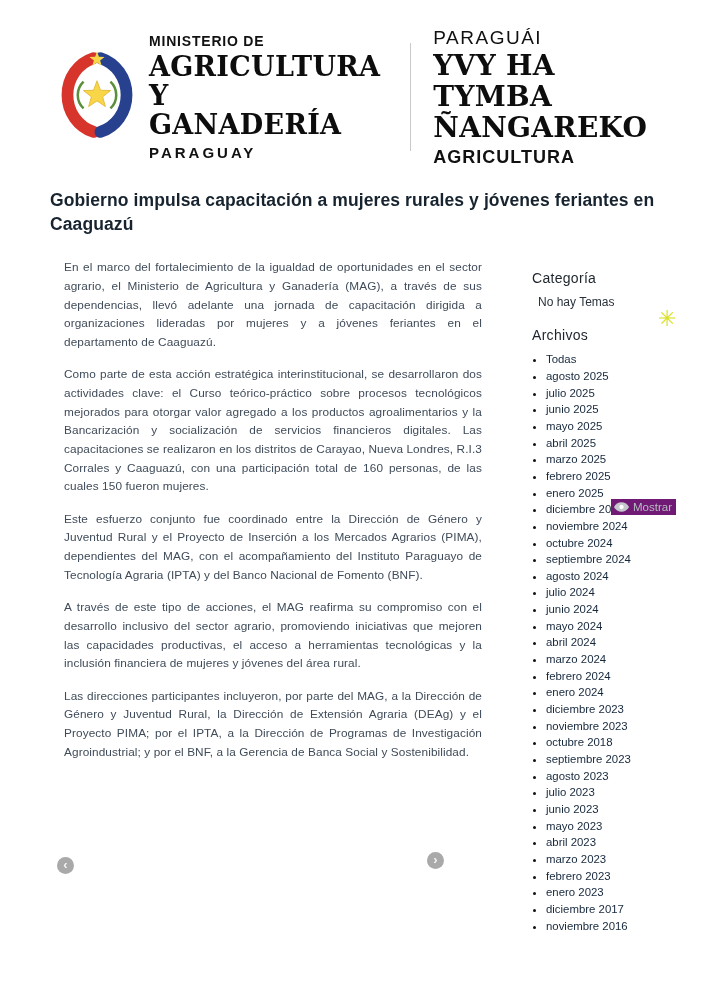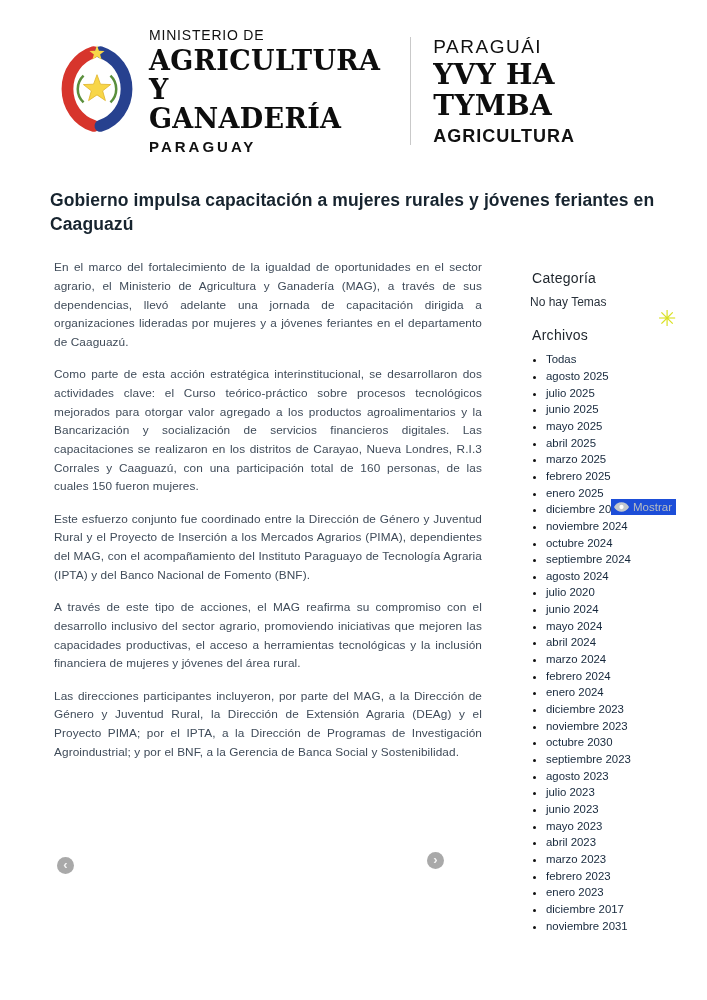--- a/index.html
+++ b/index.html
@@ -8,21 +8,21 @@
     font-family:"Liberation Sans","DejaVu Sans",sans-serif;color:#3f4b59;
   }
 
   
   .site-header{
     position:absolute;top:28px;left:55px;right:40px;
     display:flex;align-items:center;
   }
   .logo{flex:0 0 auto;margin-right:10px;}
   .ministry-block{line-height:1;}
-  .ministry-sub{font-size:14px;font-weight:400;letter-spacing:.8px;color:#111;margin-bottom:4px;}
+  .ministry-sub{font-size:14px;font-weight:700;letter-spacing:.8px;color:#111;margin-bottom:4px;}
   .ministry-big{
     font-family:"DejaVu Serif","Liberation Serif",serif;font-weight:700;
     font-size:27px;color:#0d0d0d;letter-spacing:.3px;line-height:1.08;
   }
   .ministry-country{font-size:15px;font-weight:700;letter-spacing:3px;color:#111;margin-top:6px;}
   .header-divider{
     width:1px;height:108px;background:#c9c9c9;margin:0 22px 0 18px;flex:0 0 auto;
   }
   .guarani-block{line-height:1;}
   .guarani-top{font-size:19px;font-weight:400;letter-spacing:1.5px;color:#111;margin-bottom:4px;}
@@ -41,43 +41,43 @@
   .meta-row{margin-top:9px;display:flex;justify-content:space-between;align-items:flex-start;}
   .breadcrumb{max-width:400px;font-size:11.5px;line-height:1.6;color:#2b3a4a;}
   .breadcrumb a{color:#2b3a4a;text-decoration:underline;cursor:pointer;}
   .breadcrumb .sep{margin:0 4px;color:#2b3a4a;}
   .crumb-current{color:#264a66;margin-top:2px;}
   .published{font-size:11.5px;color:#3a4149;white-space:nowrap;padding-top:1px;}
 
   .columns{margin-top:22px;display:flex;}
   .article-col{width:432px;flex:0 0 auto;}
   .para{
-    margin:0 0 14px 4px;font-size:11.8px;line-height:1.58;color:#3f4b59;
+    margin:0 0 14px 14px;font-size:11.8px;line-height:1.58;color:#3f4b59;
     text-align:justify;letter-spacing:.1px;
   }
 
   
   .sidebar{margin-left:48px;width:151px;flex:0 0 auto;position:relative;padding-top:12px;}
   .sidebar-heading{font-size:14px;font-weight:500;color:#1d242b;margin:0 0 9px 2px;letter-spacing:.3px;}
   .sidebar-heading.archivos{font-size:14px;margin-top:18px;}
-  .no-temas{font-size:12px;color:#29323c;margin-left:0;}
+  .no-temas{font-size:12px;color:#29323c;margin-left:8px;}
   .archives-list{margin:8px 0 0 0;padding:0 0 0 16px;list-style:disc;color:#111;}
   .archives-list li{font-size:11.4px;line-height:1.33;margin:0 0 1.5px 0;}
   .archives-list a{color:#16283c;cursor:pointer;}
 
   
   .a11y-star{
     position:absolute;top:308px;left:658px;font-size:22px;color:#d9e021;
     line-height:1;cursor:pointer;user-select:none;
   }
 
   
   .mostrar-overlay{
     position:absolute;top:499px;left:611px;display:flex;align-items:center;gap:4px;
-    background:#1d4ed8;padding:2px 4px 2px 3px;color:#b7bcc1;font-size:11.5px;cursor:pointer;
+    background:#701a75;padding:2px 4px 2px 3px;color:#b7bcc1;font-size:11.5px;cursor:pointer;
   }
   .mostrar-overlay svg{display:block;}
 
   
   .carousel-arrow{
     position:absolute;width:17px;height:17px;border-radius:50%;
     background:#a9a9a9;color:#f4f4f4;text-align:center;line-height:15px;
     font-size:13px;font-weight:700;cursor:pointer;user-select:none;
   }
   .carousel-arrow.prev{top:857px;left:57px;}
@@ -104,20 +104,21 @@
     <div class="ministry-block">
       <div class="ministry-sub">MINISTERIO DE</div>
       <div class="ministry-big">AGRICULTURA Y</div>
       <div class="ministry-big">GANADERÍA</div>
       <div class="ministry-country">PARAGUAY</div>
     </div>
     <div class="header-divider"></div>
     <div class="guarani-block">
       <div class="guarani-top">PARAGUÁI</div>
       <div class="guarani-big">YVY HA TYMBA</div>
+      <div class="guarani-big">ÑANGAREKO</div>
       <div class="guarani-bottom">AGRICULTURA</div>
     </div>
   </header>
 
   <main class="main">
     <h1 class="page-title">Gobierno impulsa capacitación a mujeres rurales y jóvenes feriantes en Caaguazú</h1>
 
 
     <div class="columns">
       <article class="article-col">
@@ -160,39 +161,39 @@
             <li><a>diciembre 2024</a></li>
 
             <li><a>noviembre 2024</a></li>
 
             <li><a>octubre 2024</a></li>
 
             <li><a>septiembre 2024</a></li>
 
             <li><a>agosto 2024</a></li>
 
-            <li><a>julio 2020</a></li>
+            <li><a>julio 2024</a></li>
 
             <li><a>junio 2024</a></li>
 
             <li><a>mayo 2024</a></li>
 
             <li><a>abril 2024</a></li>
 
             <li><a>marzo 2024</a></li>
 
             <li><a>febrero 2024</a></li>
 
             <li><a>enero 2024</a></li>
 
             <li><a>diciembre 2023</a></li>
 
             <li><a>noviembre 2023</a></li>
 
-            <li><a>octubre 2030</a></li>
+            <li><a>octubre 2018</a></li>
 
             <li><a>septiembre 2023</a></li>
 
             <li><a>agosto 2023</a></li>
 
             <li><a>julio 2023</a></li>
 
             <li><a>junio 2023</a></li>
 
             <li><a>mayo 2023</a></li>
@@ -200,21 +201,21 @@
             <li><a>abril 2023</a></li>
 
             <li><a>marzo 2023</a></li>
 
             <li><a>febrero 2023</a></li>
 
             <li><a>enero 2023</a></li>
 
             <li><a>diciembre 2017</a></li>
 
-            <li><a>noviembre 2031</a></li>
+            <li><a>noviembre 2016</a></li>
 
           </ul>
       </aside>
     </div>
   </main>
 
   <div class="a11y-star">✳</div>
 
   <div class="mostrar-overlay">
     <svg width="15" height="10" viewBox="0 0 16 10">

